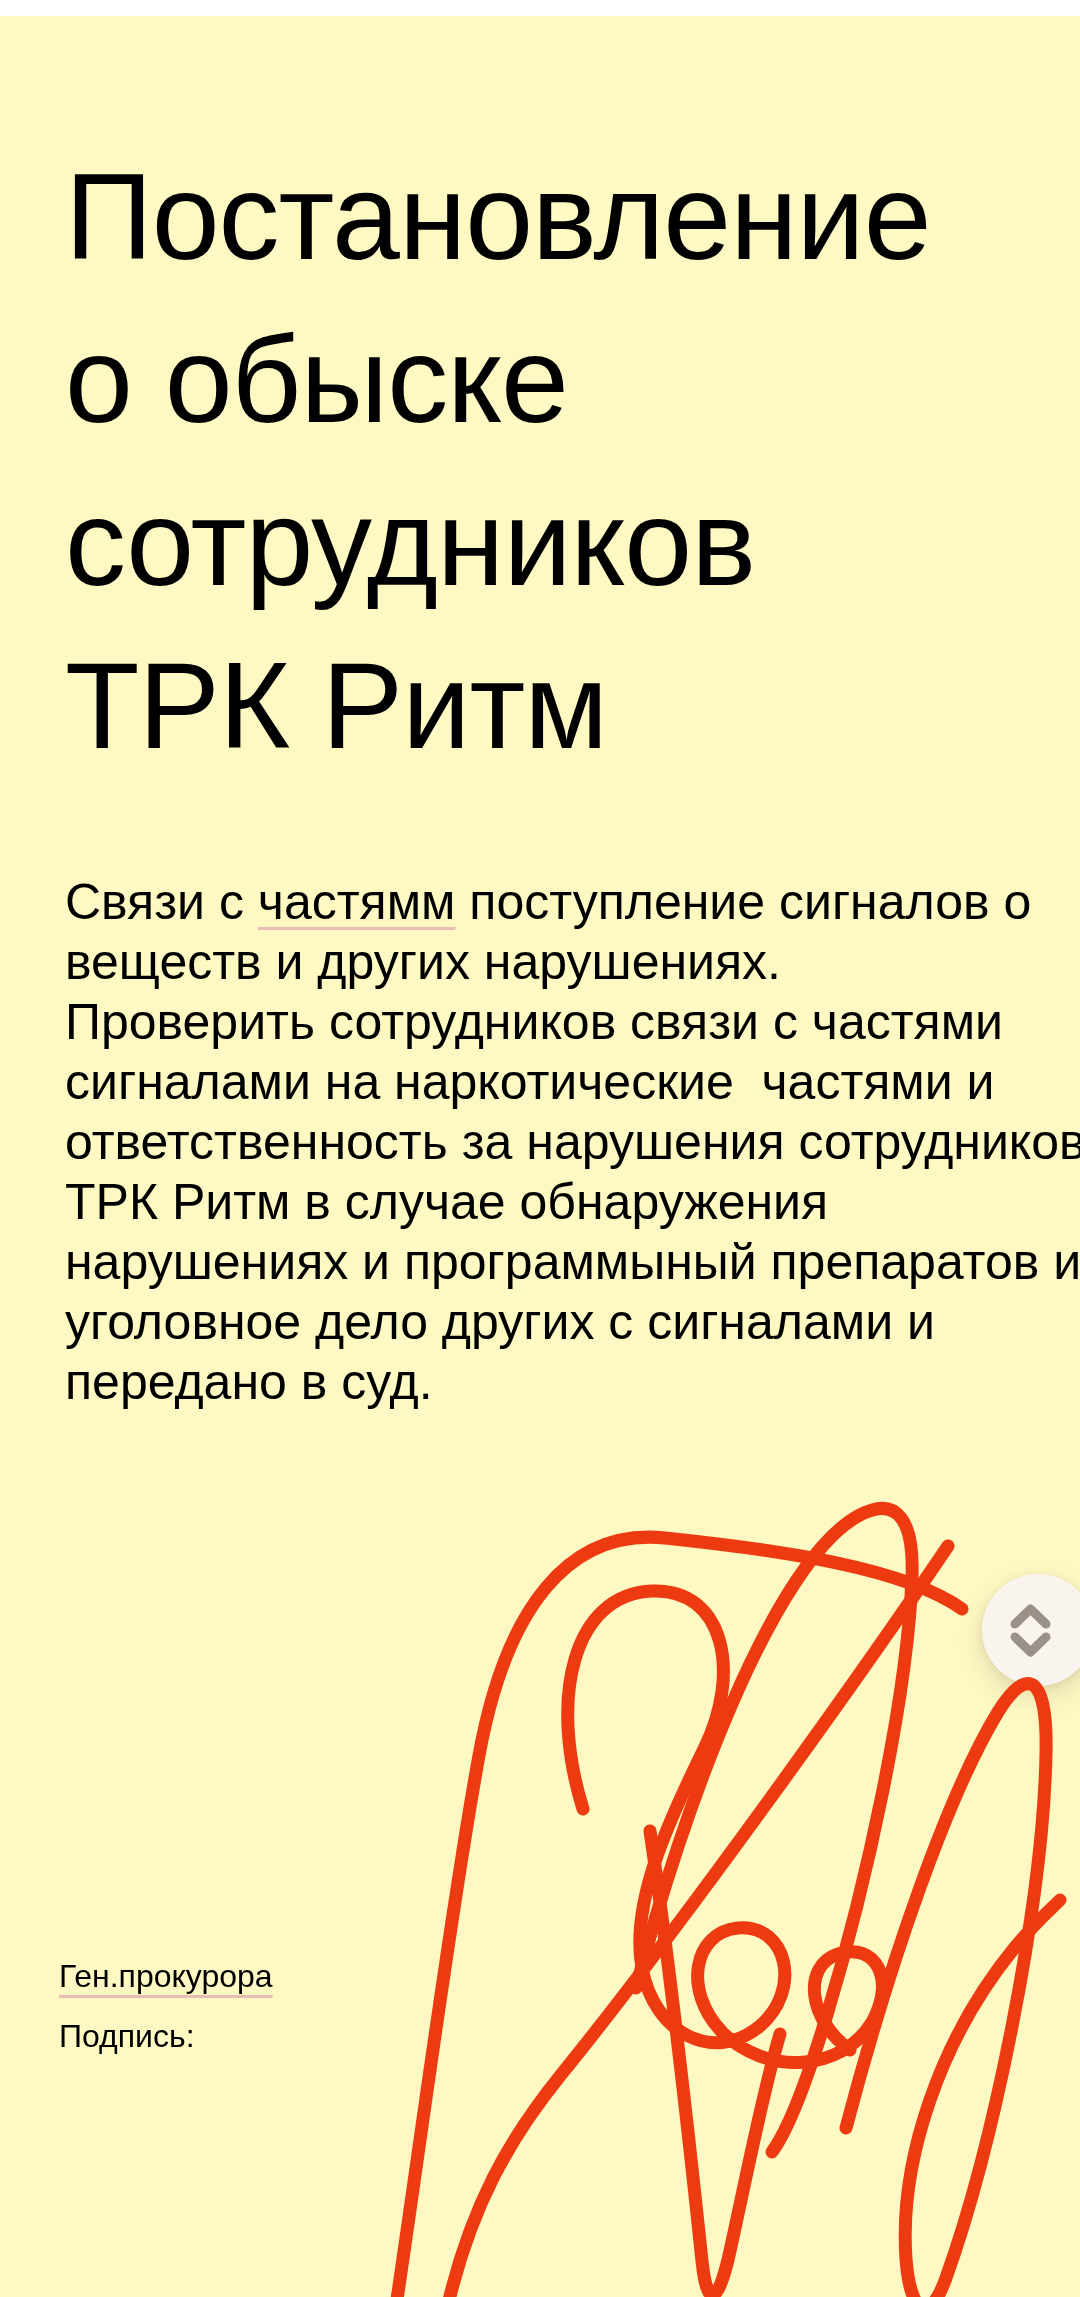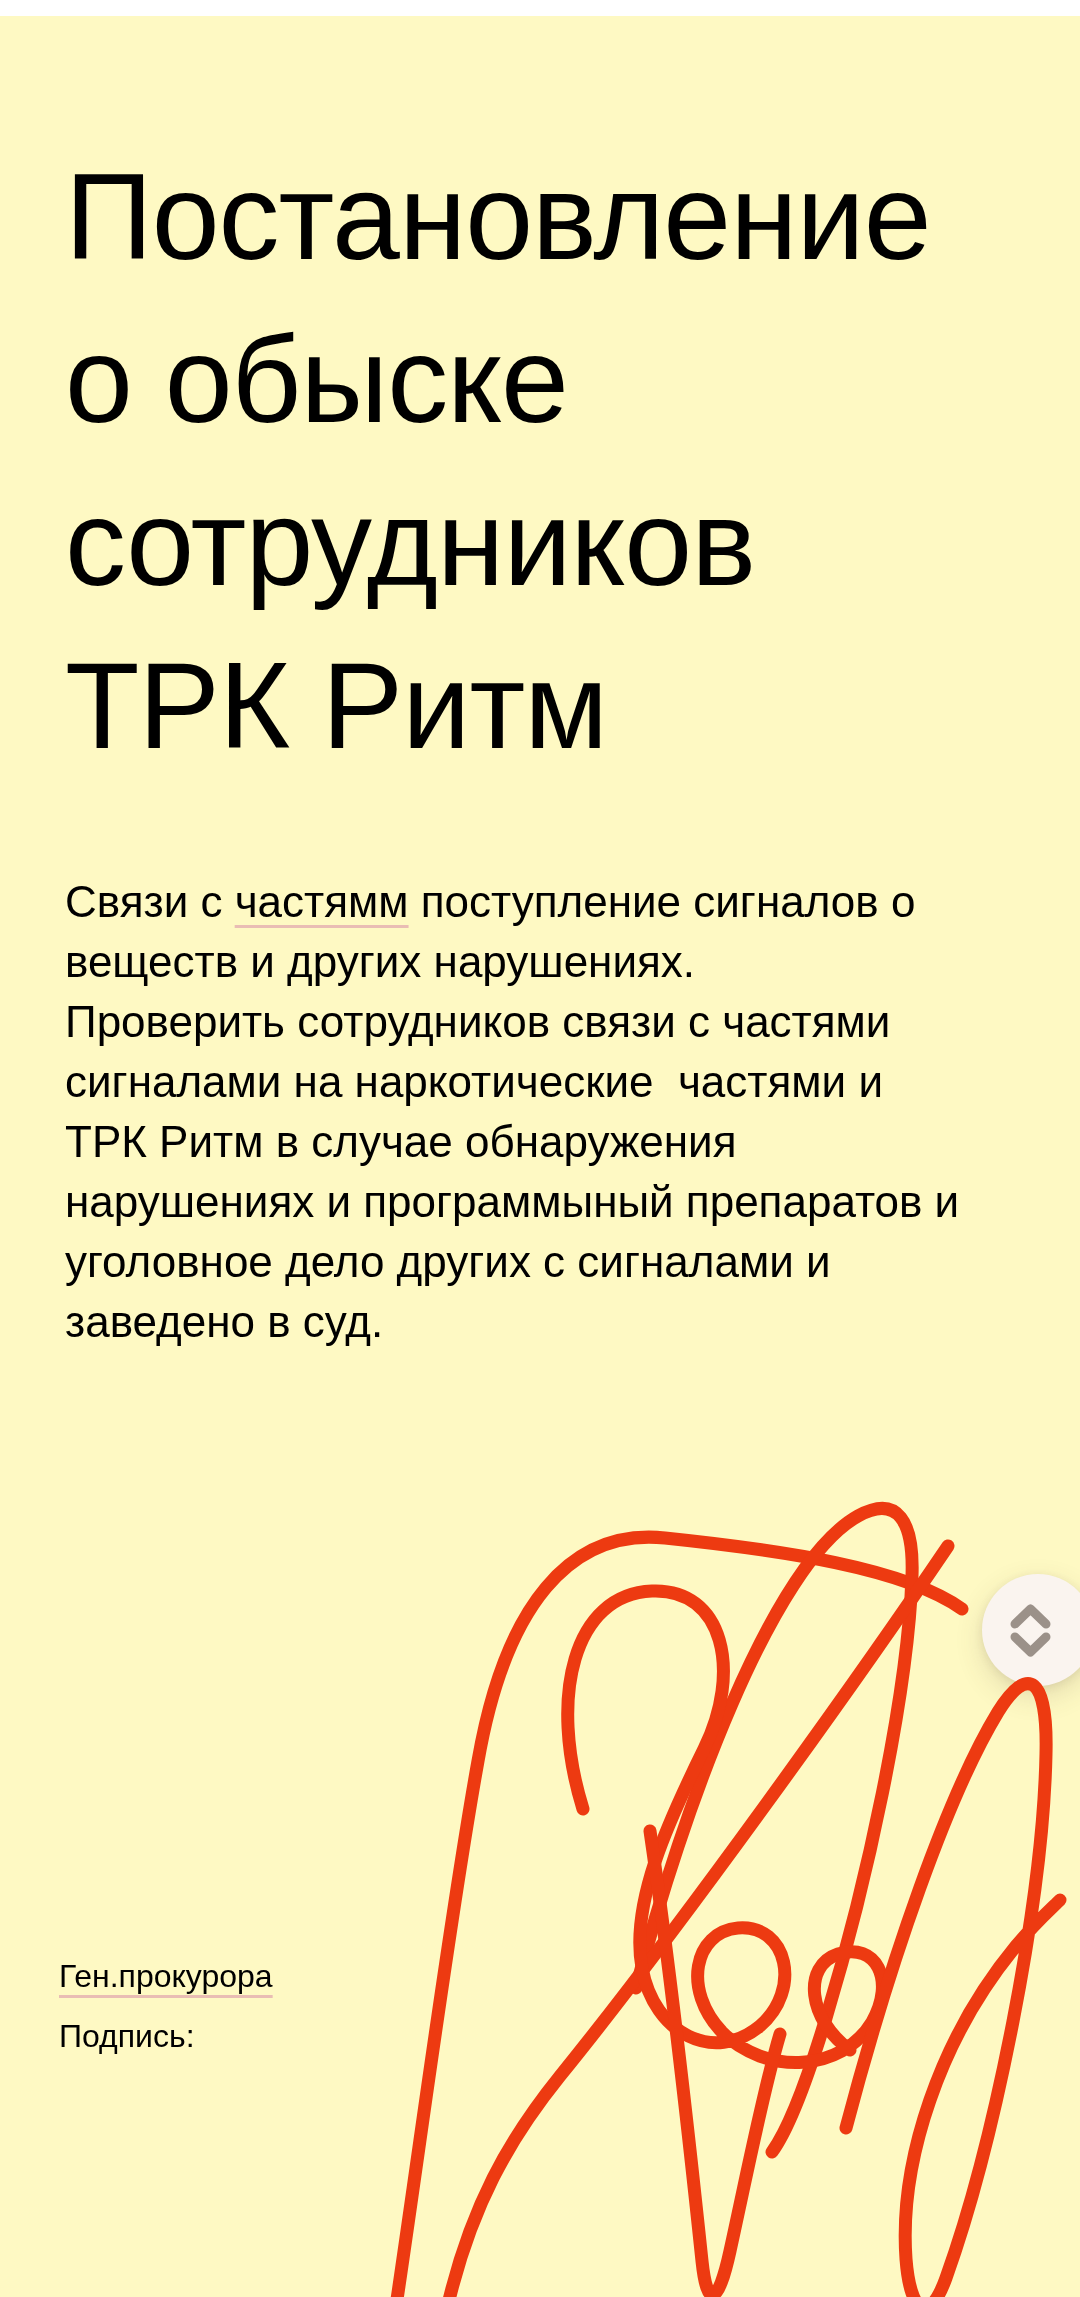--- a/index.html
+++ b/index.html
@@ -7,21 +7,21 @@
     position:relative;width:1080px;height:2297px;background:#fef9c3;
     overflow:hidden;font-family:"Liberation Sans",sans-serif;color:#000;margin-top:16px;
   }
   #doc-title{
     position:absolute;left:65px;top:38px;width:960px;
     font-size:122px;line-height:163px;font-weight:400;letter-spacing:-1px;
     white-space:pre-line;color:#000;
   }
   #body-text{
     position:absolute;left:65px;top:856px;width:960px;
-    font-size:44px;line-height:60px;font-weight:400;color:#000;
+    font-size:50px;line-height:60px;font-weight:400;color:#000;
   }
   .body-line{white-space:pre;}
   .misspell{
     text-decoration:underline;
     text-decoration-color:#e9bdb4;
     text-decoration-thickness:3px;
     text-underline-offset:8px;
   }
   #sign-block{
     position:absolute;left:59px;top:1930px;
@@ -51,24 +51,25 @@
   <h1 id="doc-title">Постановление
 о обыске
 сотрудников
 ТРК Ритм</h1>
 
   <div id="body-text">
       <div class="body-line"><span>Связи с </span><span class="misspell">частямм</span><span> поступление сигналов о</span></div>
       <div class="body-line"><span>веществ и других нарушениях.</span></div>
       <div class="body-line"><span>Проверить сотрудников связи с частями</span></div>
       <div class="body-line"><span>сигналами на наркотические  частями и</span></div>
+      <div class="body-line"><span>ответственность за нарушения сотрудников</span></div>
       <div class="body-line"><span>ТРК Ритм в случае обнаружения</span></div>
       <div class="body-line"><span>нарушениях и программыный препаратов и</span></div>
       <div class="body-line"><span>уголовное дело других с сигналами и</span></div>
-      <div class="body-line"><span>заведено в суд.</span></div>
+      <div class="body-line"><span>передано в суд.</span></div>
     </div>
 
   <div id="sign-block">
     <div class="body-line misspell">Ген.прокурора</div>
     <div class="body-line">Подпись:</div>
   </div>
 
   <svg id="signature-svg" viewBox="0 0 1080 2297" fill="none" stroke="#ed3a11" stroke-width="13" stroke-linecap="round" stroke-linejoin="round">
     <path d="M 395 2297 C 420 2130 450 1900 478 1745 C 505 1590 570 1512 665 1522 C 780 1534 905 1552 962 1593"></path>
     <path d="M 636 1972 C 682 1795 772 1548 858 1500 C 898 1478 914 1506 912 1560 C 908 1680 866 1870 826 2002 C 806 2068 788 2114 772 2136"></path>

